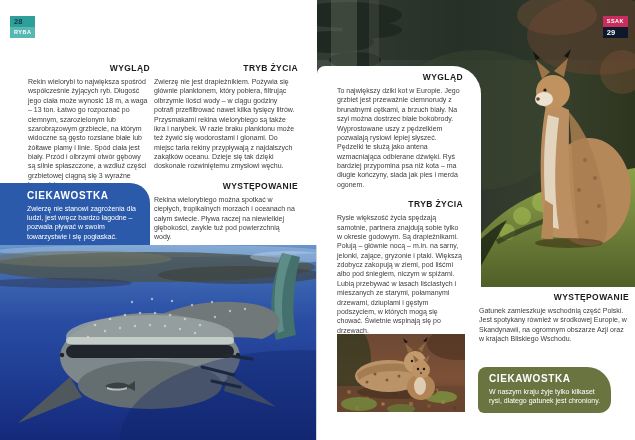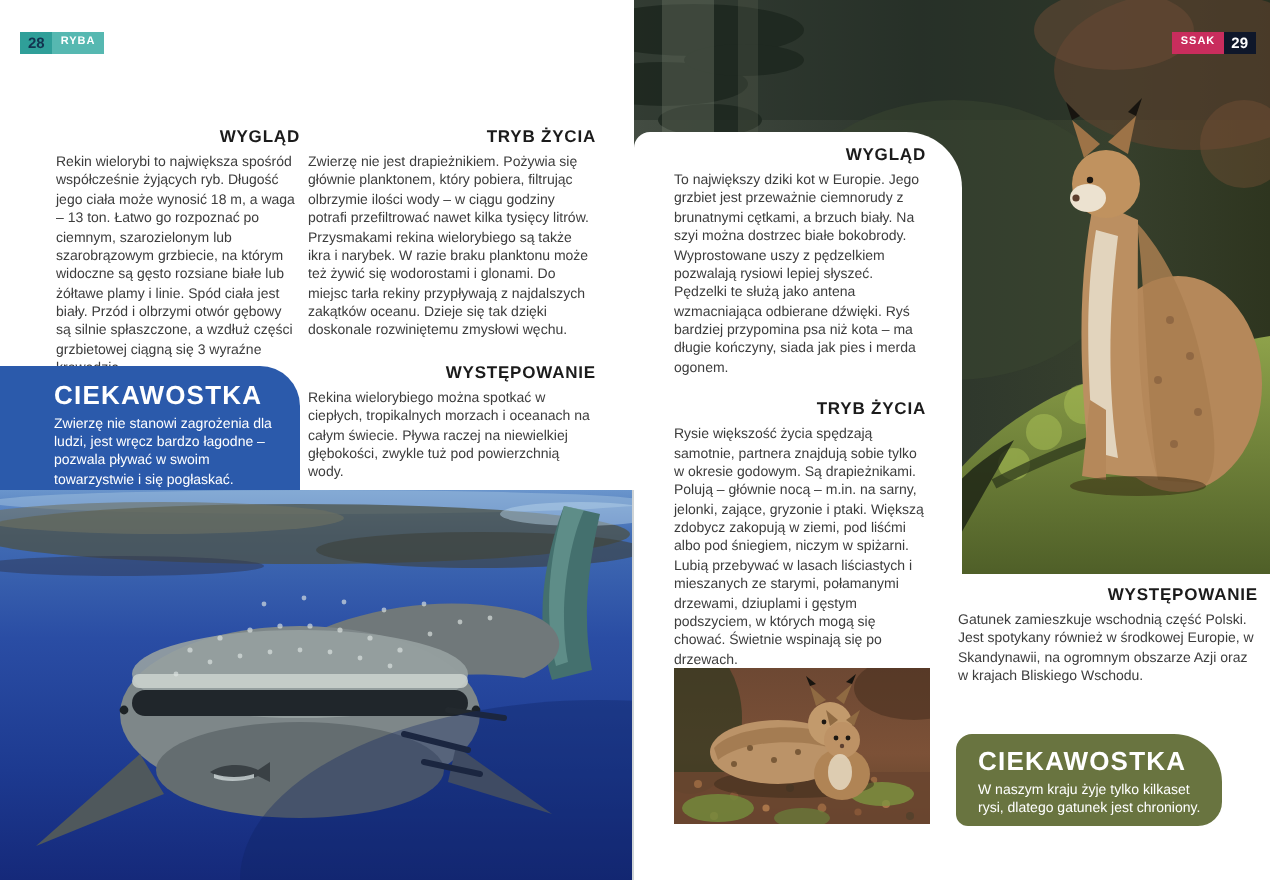--- a/index.html
+++ b/index.html
@@ -1,18 +1,18 @@
 <!DOCTYPE html>
 <html><head>
 <meta charset="utf-8">
 <style>
   html,body{margin:0;padding:0;background:#ffffff;}
   .spread{position:relative;width:635px;height:440px;background:#ffffff;overflow:hidden;
           font-family:"Liberation Sans",sans-serif;}
-  .abs{position:absolute;}
+  .abs{position:absolute;flex-direction:column;}
 
   
   .badge{display:flex;align-items:stretch;height:11px;line-height:11px;font-weight:bold;}
   .badge .num{font-size:7.5px;padding:0 4px;}
   .badge .cat{font-size:5.5px;letter-spacing:.5px;padding:0 4px;color:#fff;}
   #badge-left{left:10px;top:16px;}
   #badge-left .num{background:#2f9f99;color:#123450;}
   #badge-left .cat{background:#56b8b1;}
   #badge-right{right:7px;top:16px;}
   #badge-right .cat{background:#c92d5d;}
@@ -29,21 +29,21 @@
   .sec-h{font-size:8.5px;font-weight:bold;color:#1b1b1b;letter-spacing:.4px;margin:0 0 4px 0;text-align:right;}
   .sec-h.gap{margin-top:10px;}
   .sec-b{font-size:7px;line-height:1.34;color:#3c3c3c;margin:0 0 2px 0;}
   #col-l1{left:28px;top:63px;width:122px;}
   #col-l2{left:154px;top:63px;width:144px;}
   #col-r1{left:337px;top:72px;width:126px;}
   #col-r2{left:479px;top:292px;width:150px;}
 
   
   .factbox{box-sizing:border-box;color:#fff;}
-  .factbox .fb-h{font-size:13px;font-weight:bold;letter-spacing:.6px;margin:0 0 3px 0;color:#fff;}
+  .factbox .fb-h{font-size:10px;font-weight:bold;letter-spacing:.6px;margin:0 0 3px 0;color:#fff;}
   .factbox .fb-b{font-size:7px;line-height:1.32;margin:0;color:#fff;}
   #factbox-shark{left:0;top:183px;width:150px;height:62px;background:#2b5aab;
                  border-radius:0 20px 0 0;padding:7px 8px 0 27px;}
   #factbox-lynx{left:478px;top:367px;width:133px;height:46px;background:#697440;
                 border-radius:8px 24px 12px 6px;padding:6px 9px 0 11px;}
 
   
   #photo-shark{left:0;top:245px;width:317px;height:195px;overflow:hidden;}
   #photo-lynx{left:317px;top:0;width:318px;height:287px;overflow:hidden;}
   #panel-right{left:317px;top:66px;width:164px;height:374px;background:#ffffff;

